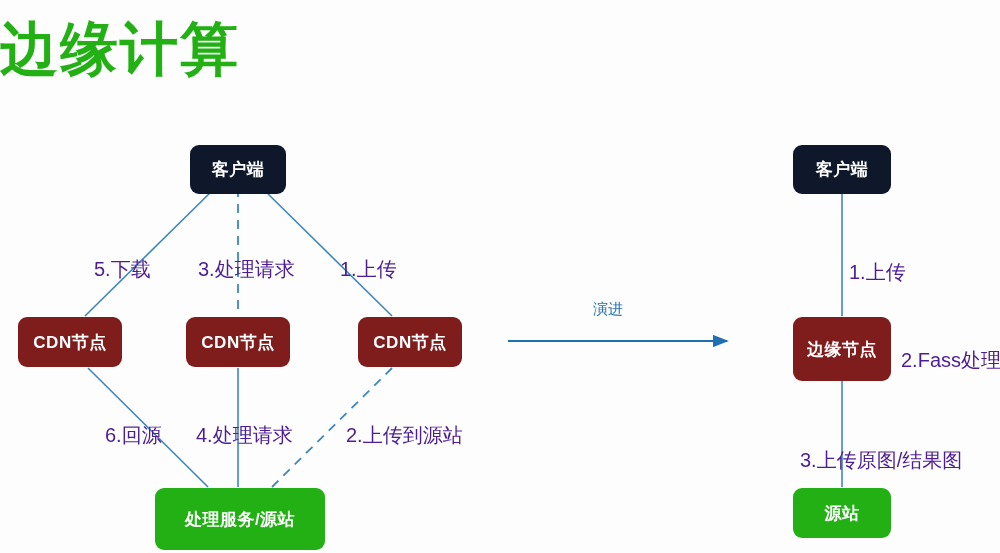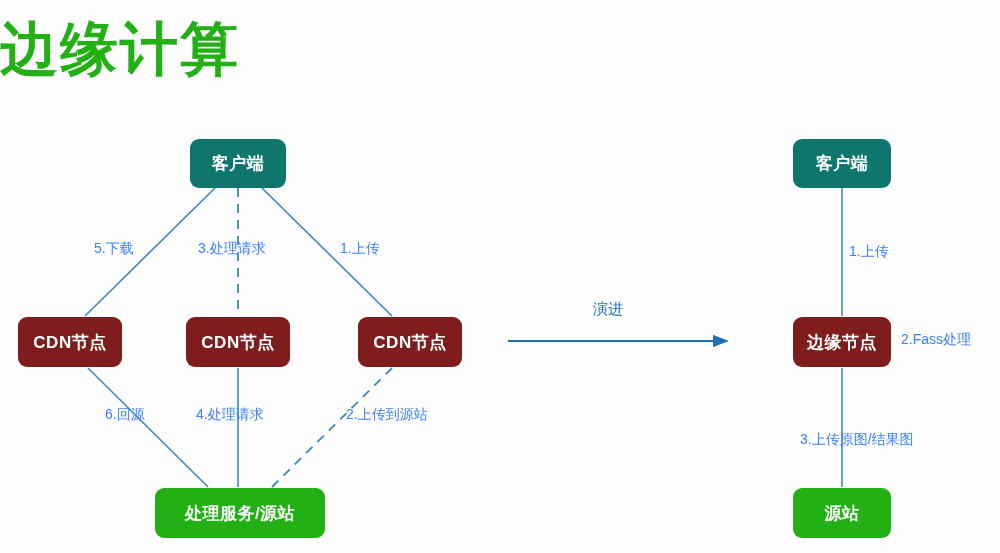--- a/index.html
+++ b/index.html
@@ -46,30 +46,31 @@
     align-items: center;
     justify-content: center;
     border-radius: 9px;
     color: #ffffff;
     font-size: 17px;
     font-weight: bold;
     letter-spacing: 0.5px;
     white-space: nowrap;
     box-sizing: border-box;
   }
-  .node.blue  { background: #0f766e; }
+  .node.blue  { background: #0f172a; margin-top: 6px; }
   .node.red   { background: #7f1d1d; }
   .node.green { background: #22b014; }
 
   .edge-label {
     position: absolute;
-    color: #3b82f6;
-    font-size: 14px;
+    color: #4c1d95;
+    font-size: 20px;
     white-space: nowrap;
     user-select: none;
+    margin-top: 16px;
   }
   .evolve-label {
     position: absolute;
     color: #1f6fb2;
     font-size: 15px;
     font-weight: normal;
     white-space: nowrap;
   }
 </style>
 </head>
@@ -113,39 +114,39 @@
   </div>
 
   <div class="node red" style="left:186px; top:317px; width:104px; height:50px;">
     <span>CDN节点</span>
   </div>
 
   <div class="node red" style="left:358px; top:317px; width:104px; height:50px;">
     <span>CDN节点</span>
   </div>
 
-  <div class="node green" style="left:155px; top:488px; width:170px; height:50px;">
+  <div class="node green" style="left:155px; top:488px; width:170px; height:62px;">
     <span>处理服务/源站</span>
   </div>
 
   <div class="edge-label" style="left:94px; top:240px;">5.下载</div>
   <div class="edge-label" style="left:198px; top:240px;">3.处理请求</div>
   <div class="edge-label" style="left:340px; top:240px;">1.上传</div>
 
   <div class="edge-label" style="left:105px; top:406px;">6.回源</div>
   <div class="edge-label" style="left:196px; top:406px;">4.处理请求</div>
   <div class="edge-label" style="left:346px; top:406px;">2.上传到源站</div>
 
   <div class="evolve-label" style="left:593px; top:300px;">演进</div>
 
   <div class="node blue" style="left:793px; top:139px; width:98px; height:49px;">
     <span>客户端</span>
   </div>
 
-  <div class="node red" style="left:793px; top:317px; width:98px; height:50px;">
+  <div class="node red" style="left:793px; top:317px; width:98px; height:64px;">
     <span>边缘节点</span>
   </div>
 
   <div class="node green" style="left:793px; top:488px; width:98px; height:50px;">
     <span>源站</span>
   </div>
 
   <div class="edge-label" style="left:849px; top:243px;">1.上传</div>
   <div class="edge-label" style="left:901px; top:331px;">2.Fass处理</div>
   <div class="edge-label" style="left:800px; top:431px;">3.上传原图/结果图</div>

